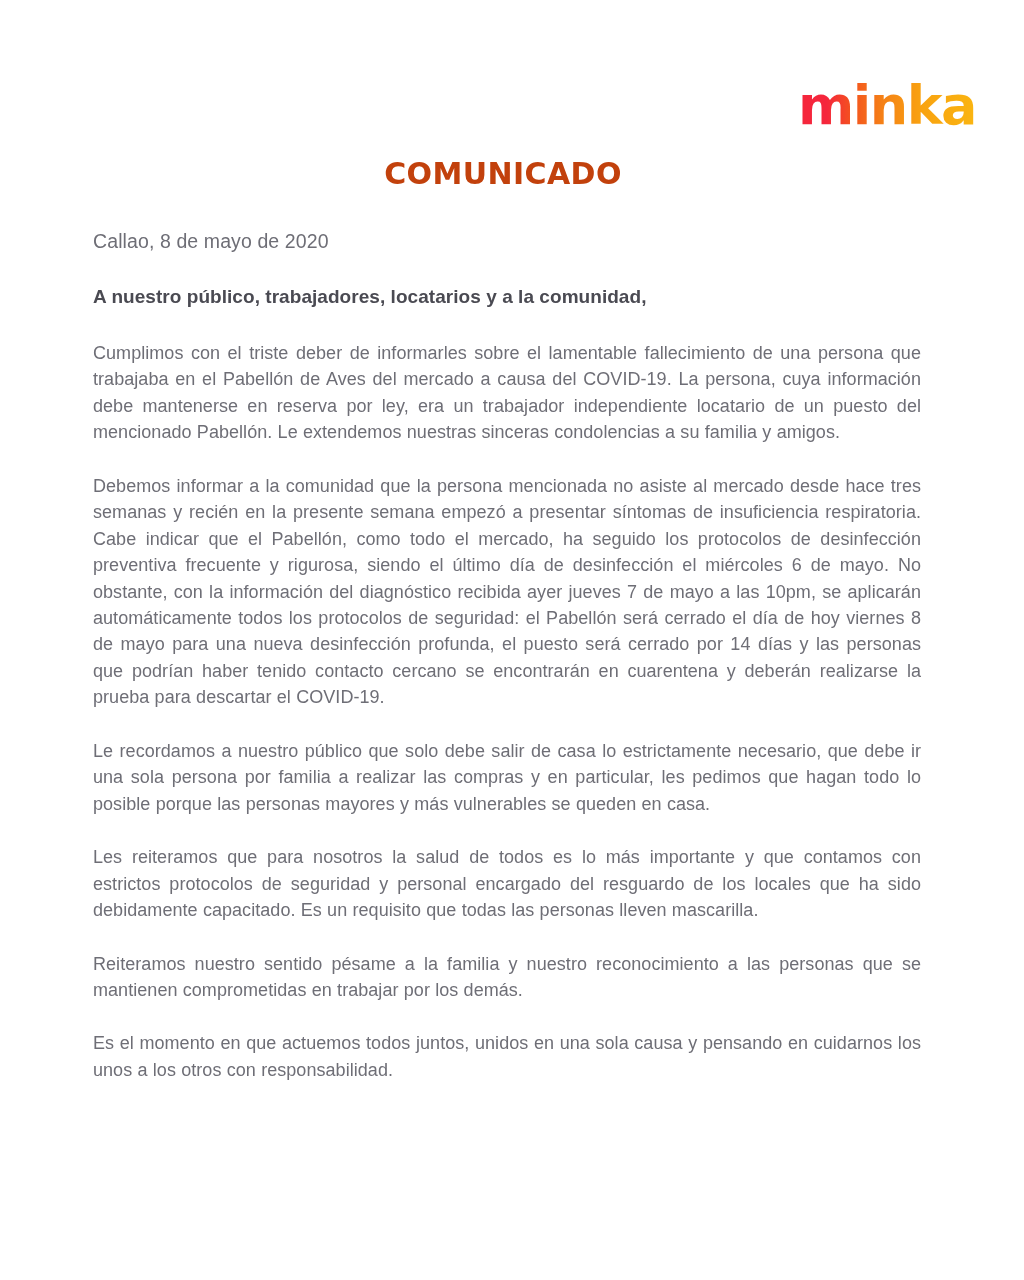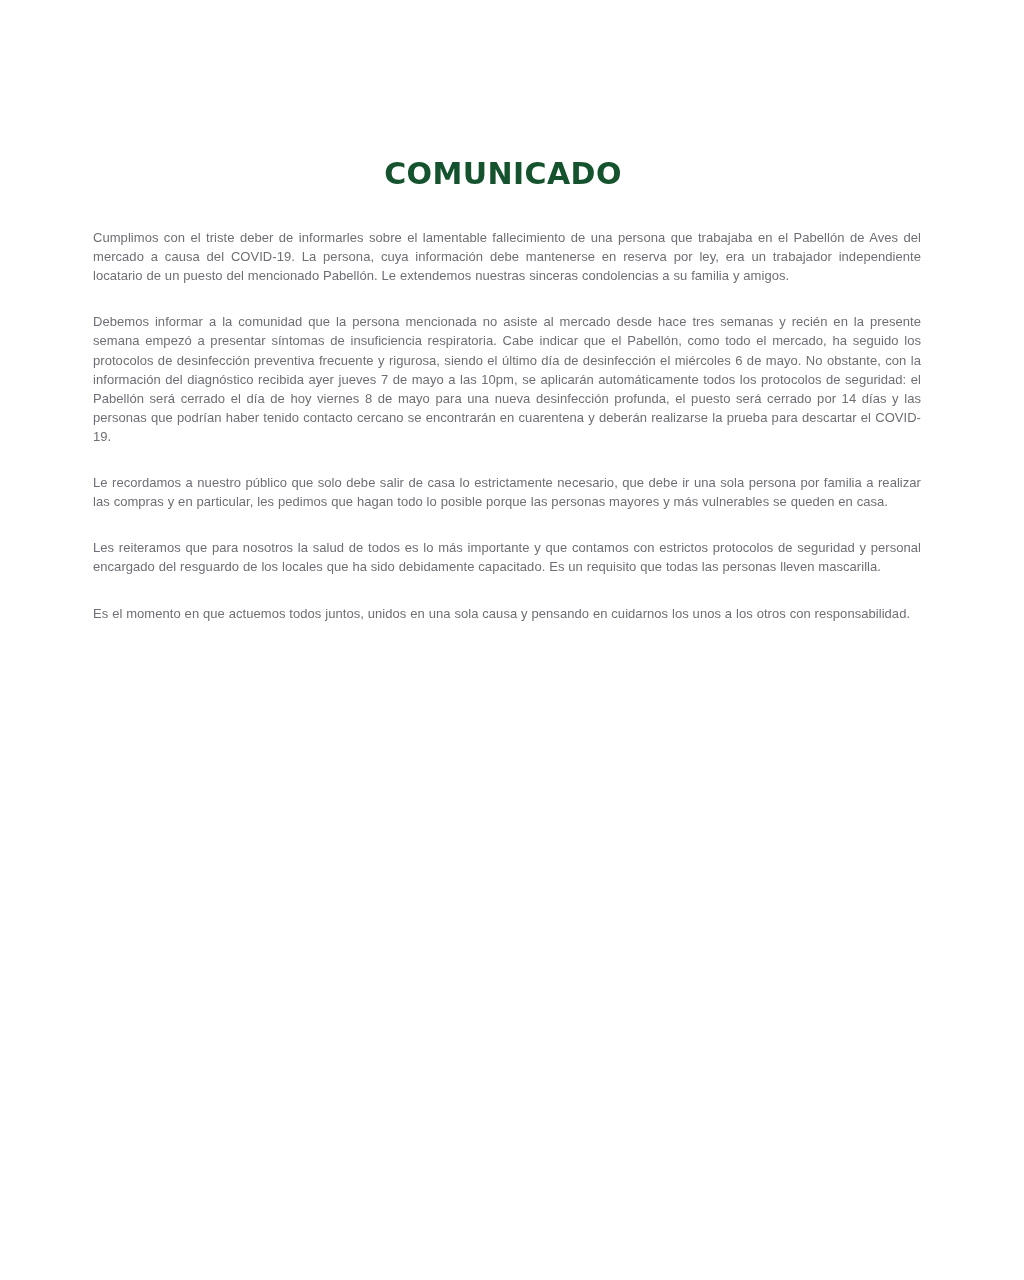--- a/index.html
+++ b/index.html
@@ -58,21 +58,21 @@
   .doc-title {
     position: absolute;
     top: 157px;
     left: 0;
     width: 1006px;
     text-align: center;
     font-family: "DejaVu Sans", sans-serif;
     font-size: 30px;
     font-weight: 700;
     letter-spacing: 0.4px;
-    color: #14532d;
+    color: #c2410c;
     line-height: 1.1;
   }
 
   
   .content {
     position: absolute;
     top: 228px;
     left: 93px;
     width: 828px;
   }
@@ -89,48 +89,54 @@
   .salutation {
     font-size: 19px;
     font-weight: 700;
     color: #4A4A52;
     line-height: 1.35;
     margin: 0 0 30px 0;
     letter-spacing: 0.05px;
   }
 
   p.body-par {
-    font-size: 13px;
+    font-size: 18px;
     font-weight: 400;
     color: #6E6E76;
     line-height: 1.47;
     text-align: justify;
     text-justify: inter-word;
     margin: 0 0 27px 0;
     letter-spacing: 0.05px;
     word-spacing: 0.2px;
   }
 
   p.body-par:last-child {
     margin-bottom: 8px;
   }
 </style>
 </head>
 <body>
 
 <div class="page">
 
+  <div class="logo-wrap">
+    <span class="logo-text">minka</span>
+  </div>
 
   <div class="doc-title">COMUNICADO</div>
 
   <div class="content">
 
+    <div class="date-line">Callao, 8 de mayo de 2020</div>
 
+    <div class="salutation">A nuestro público, trabajadores, locatarios y a la comunidad,</div>
 
     <p class="body-par">Cumplimos con el triste deber de informarles sobre el lamentable fallecimiento de una persona que trabajaba en el Pabellón de Aves del mercado a causa del COVID-19. La persona, cuya información debe mantenerse en reserva por ley, era un trabajador independiente locatario de un puesto del mencionado Pabellón. Le extendemos nuestras sinceras condolencias a su familia y amigos.</p>
     <p class="body-par">Debemos informar a la comunidad que la persona mencionada no asiste al mercado desde hace tres semanas y recién en la presente semana empezó a presentar síntomas de insuficiencia respiratoria. Cabe indicar que el Pabellón, como todo el mercado, ha seguido los protocolos de desinfección preventiva frecuente y rigurosa, siendo el último día de desinfección el miércoles 6 de mayo. No obstante, con la información del diagnóstico recibida ayer jueves 7 de mayo a las 10pm, se aplicarán automáticamente todos los protocolos de seguridad: el Pabellón será cerrado el día de hoy viernes 8 de mayo para una nueva desinfección profunda, el puesto será cerrado por 14 días y las personas que podrían haber tenido contacto cercano se encontrarán en cuarentena y deberán realizarse la prueba para descartar el COVID-19.</p>
     <p class="body-par">Le recordamos a nuestro público que solo debe salir de casa lo estrictamente necesario, que debe ir una sola persona por familia a realizar las compras y en particular, les pedimos que hagan todo lo posible porque las personas mayores y más vulnerables se queden en casa.</p>
     <p class="body-par">Les reiteramos que para nosotros la salud de todos es lo más importante y que contamos con estrictos protocolos de seguridad y personal encargado del resguardo de los locales que ha sido debidamente capacitado. Es un requisito que todas las personas lleven mascarilla.</p>
+    <p class="body-par">Reiteramos nuestro sentido pésame a la familia y nuestro reconocimiento a las personas que se mantienen comprometidas en trabajar por los demás.</p>
     <p class="body-par">Es el momento en que actuemos todos juntos, unidos en una sola causa y pensando en cuidarnos los unos a los otros con responsabilidad.</p>
 
   </div>
 
 </div>
 
 </body></html>

